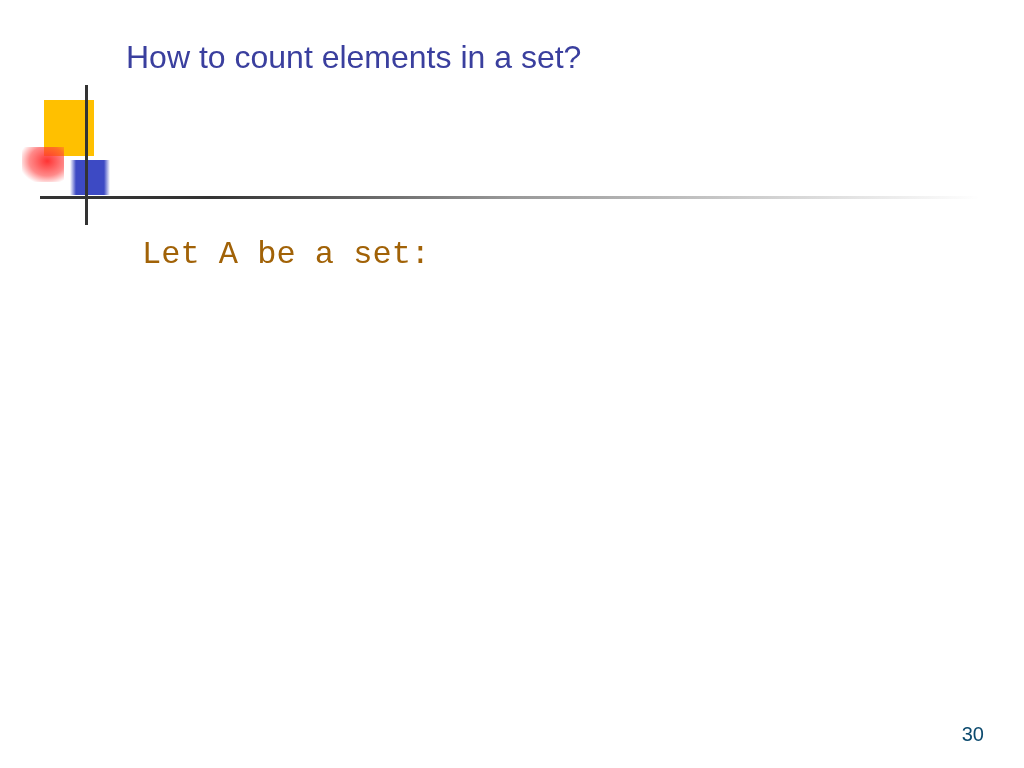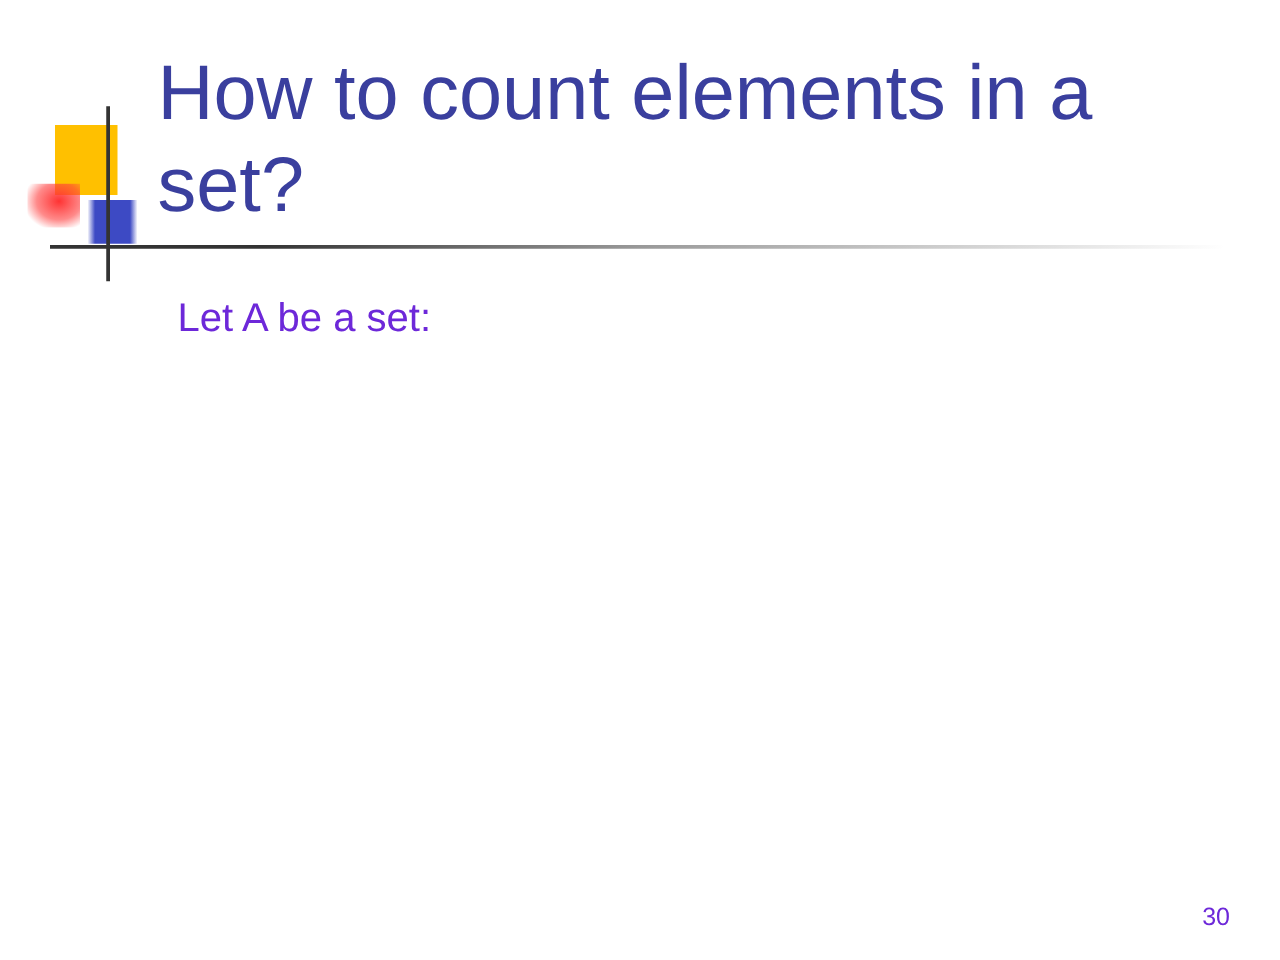--- a/index.html
+++ b/index.html
@@ -56,31 +56,32 @@
       top: 196px;
       width: 940px;
       height: 3px;
       background: linear-gradient(to right, #333 0%, #333 18%, rgba(51,51,51,0.5) 50%, rgba(51,51,51,0) 100%);
     }
     .title {
       position: absolute;
       left: 126px;
       top: 38px;
       width: 800px;
-      font-size: 62px;
+      font-size: 32px;
       color: #3a3f9e;
       font-weight: 400;
       line-height: 1.2;
     }
     .content {
       position: absolute;
       left: 142px;
       top: 236px;
       width: 800px;
-      color: #6d28d9;
+      color: #a16207;
+      font-family: Liberation Mono, monospace;
     }
     .lead {
       font-size: 32px;
       margin-bottom: 52px;
     }
     .bullets {
       list-style: none;
       padding-left: 30px;
     }
     .bullets li {
@@ -97,21 +98,21 @@
       top: 12px;
       width: 12px;
       height: 12px;
       background: #3d4ac4;
     }
     .page-num {
       position: absolute;
       right: 40px;
       bottom: 22px;
       font-size: 20px;
-      color: #6d28d9;
+      color: #0c4a6e;
     }
   </style>
 </head>
 <body>
 
 <div class="decoration">
   <div class="yellow-sq"></div>
   <div class="red-sq"></div>
   <div class="blue-sq"></div>
 </div>

